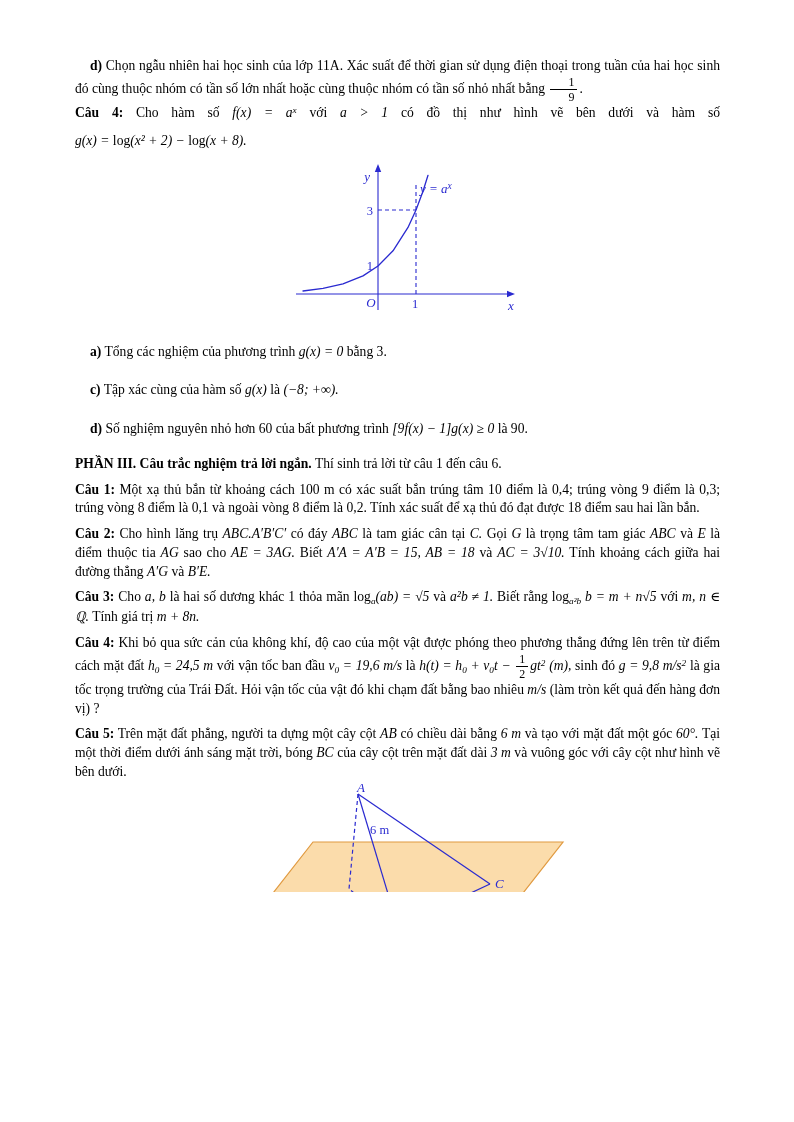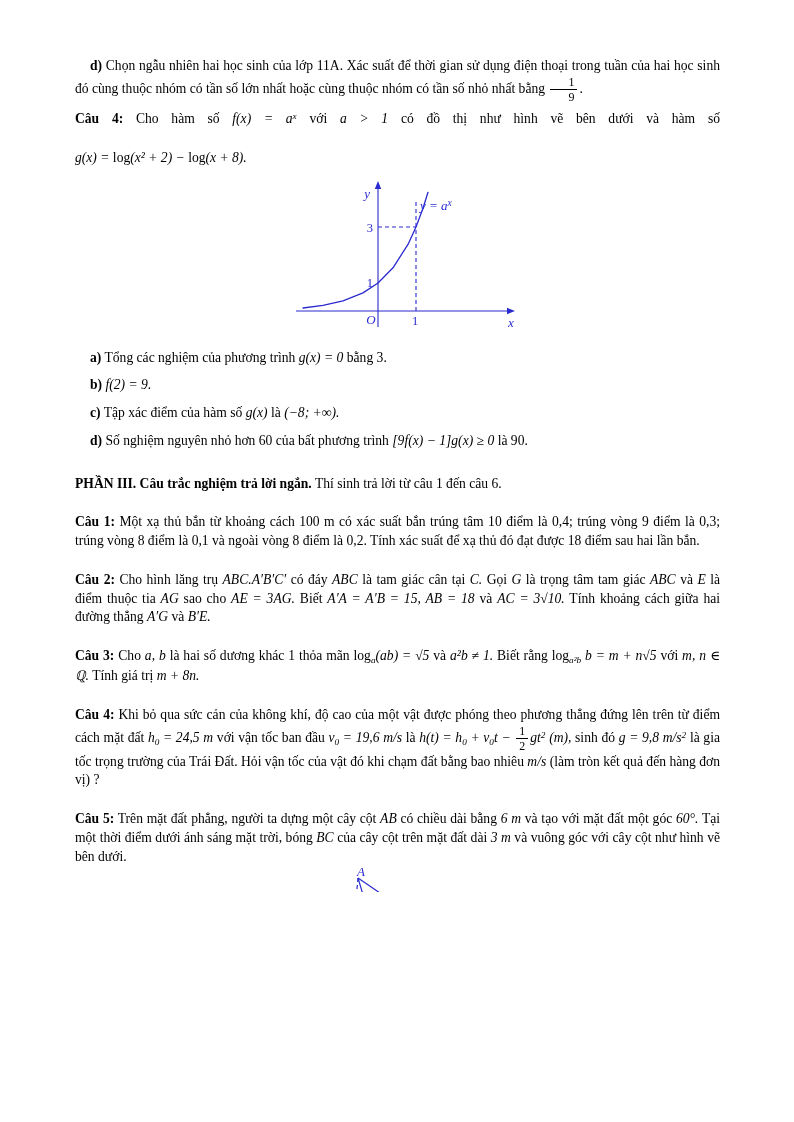--- a/index.html
+++ b/index.html
@@ -10,28 +10,28 @@
     font-size: 13.6px; color: #000;
   }
   .page {
     position: relative;
     width: 794px; height: 892px;
     padding: 57px 74px 0 75px;
     overflow: hidden;
   }
   p { text-align: justify; line-height: 1.38; }
   .indent { text-indent: 15px; }
-  .q-stmt { margin-top: 6px; }
+  .q-stmt { }
   .jall { text-align: justify; text-align-last: justify; }
-  .formula-line { margin-top: 20px; text-align: left; }
+  .formula-line { margin-top: 9px; text-align: left; }
   .fig { margin: 8px 0 2px; text-align: center; }
   .fig2 { margin-top: 2px; text-align: center; }
-  .sub { margin-top: 9px; padding-left: 15px; }
-  .part { margin-top: 24px; }
-  .cau { margin-top: 20px; }
+  .sub { margin-top: 20px; padding-left: 15px; }
+  .part { margin-top: 16px; }
+  .cau { margin-top: 7px; }
   .footer { position: absolute; top: 1058px; right: 74px; font-size: 18px; }
 
   .run-b { font-weight: 700; }
   .run-m { font-style: italic; }
   .run-mr { font-style: normal; }
   .run-msub { font-style: italic; font-size: 0.68em; vertical-align: -0.35em; }
   .run-msup { font-style: italic; font-size: 0.68em; vertical-align: 0.45em; }
   .frac {
     display: inline-flex; flex-direction: column; align-items: center;
     vertical-align: middle; line-height: 1.05; font-size: 0.88em; margin: 0 2px;
@@ -73,22 +73,21 @@
         <text x="93" y="148" text-anchor="middle" font-style="italic">O</text>
         <text x="137" y="149" text-anchor="middle" font-size="12.5">1</text>
         <text x="95" y="111" text-anchor="end" font-size="12.5">1</text>
         <text x="95" y="56" text-anchor="end" font-size="12.5">3</text>
         <text x="142" y="34" font-style="italic"><tspan>y = a</tspan><tspan dy="-4" font-size="9.5">x</tspan></text>
       </g>
     </svg>
   </div>
 
   <p class="sub"><span class="run-b">a)</span><span> Tổng các nghiệm của phương trình </span><span class="run-m">g(x) = 0</span><span> bằng 3.</span></p>
-  <p class="sub"><span class="run-b">b)</span><span> </span><span class="run-m">f(2) = 9.</span></p>
-  <p class="sub"><span class="run-b">c)</span><span> Tập xác điểm của hàm số </span><span class="run-m">g(x)</span><span> là </span><span class="run-m">(−8; +∞).</span></p>
+  <p class="sub"><span class="run-b">c)</span><span> Tập xác cùng của hàm số </span><span class="run-m">g(x)</span><span> là </span><span class="run-m">(−8; +∞).</span></p>
   <p class="sub"><span class="run-b">d)</span><span> Số nghiệm nguyên nhỏ hơn 60 của bất phương trình </span><span class="run-m">[9f(x) − 1]g(x) ≥ 0</span><span> là 90.</span></p>
 
   <p class="part"><span class="run-b">PHẦN III. Câu trắc nghiệm trả lời ngắn.</span><span> Thí sinh trả lời từ câu 1 đến câu 6.</span></p>
 
   <p class="cau"><span class="run-b">Câu 1:</span><span> Một xạ thủ bắn từ khoảng cách 100 m có xác suất bắn trúng tâm 10 điểm là 0,4; trúng vòng 9 điểm là 0,3; trúng vòng 8 điểm là 0,1 và ngoài vòng 8 điểm là 0,2. Tính xác suất để xạ thủ đó đạt được 18 điểm sau hai lần bắn.</span></p>
   <p class="cau"><span class="run-b">Câu 2:</span><span> Cho hình lăng trụ </span><span class="run-m">ABC.A′B′C′</span><span> có đáy </span><span class="run-m">ABC</span><span> là tam giác cân tại </span><span class="run-m">C.</span><span> Gọi </span><span class="run-m">G</span><span> là trọng tâm tam giác </span><span class="run-m">ABC</span><span> và </span><span class="run-m">E</span><span> là điểm thuộc tia </span><span class="run-m">AG</span><span> sao cho </span><span class="run-m">AE = 3AG.</span><span> Biết </span><span class="run-m">A′A = A′B = 15, AB = 18</span><span> và </span><span class="run-m">AC = 3√10.</span><span> Tính khoảng cách giữa hai đường thẳng </span><span class="run-m">A′G</span><span> và </span><span class="run-m">B′E.</span></p>
   <p class="cau"><span class="run-b">Câu 3:</span><span> Cho </span><span class="run-m">a, b</span><span> là hai số dương khác 1 thỏa mãn </span><span class="run-mr">log</span><span class="run-msub">a</span><span class="run-m">(ab) = √5</span><span> và </span><span class="run-m">a²b ≠ 1.</span><span> Biết rằng </span><span class="run-mr">log</span><span class="run-msub">a²b</span><span class="run-m"> b = m + n√5</span><span> với </span><span class="run-m">m, n ∈ ℚ.</span><span> Tính giá trị </span><span class="run-m">m + 8n.</span></p>
   <p class="cau"><span class="run-b">Câu 4:</span><span> Khi bỏ qua sức cản của không khí, độ cao của một vật được phóng theo phương thẳng đứng lên trên từ điểm cách mặt đất </span><span class="run-m">h</span><span class="run-msub">0</span><span class="run-m"> = 24,5 m</span><span> với vận tốc ban đầu </span><span class="run-m">v</span><span class="run-msub">0</span><span class="run-m"> = 19,6 m/s</span><span> là </span><span class="run-m">h(t) = h</span><span class="run-msub">0</span><span class="run-m"> + v</span><span class="run-msub">0</span><span class="run-m">t − </span><span class="frac">
         <span class="fnum">1</span>
         <span class="fden">2</span>

